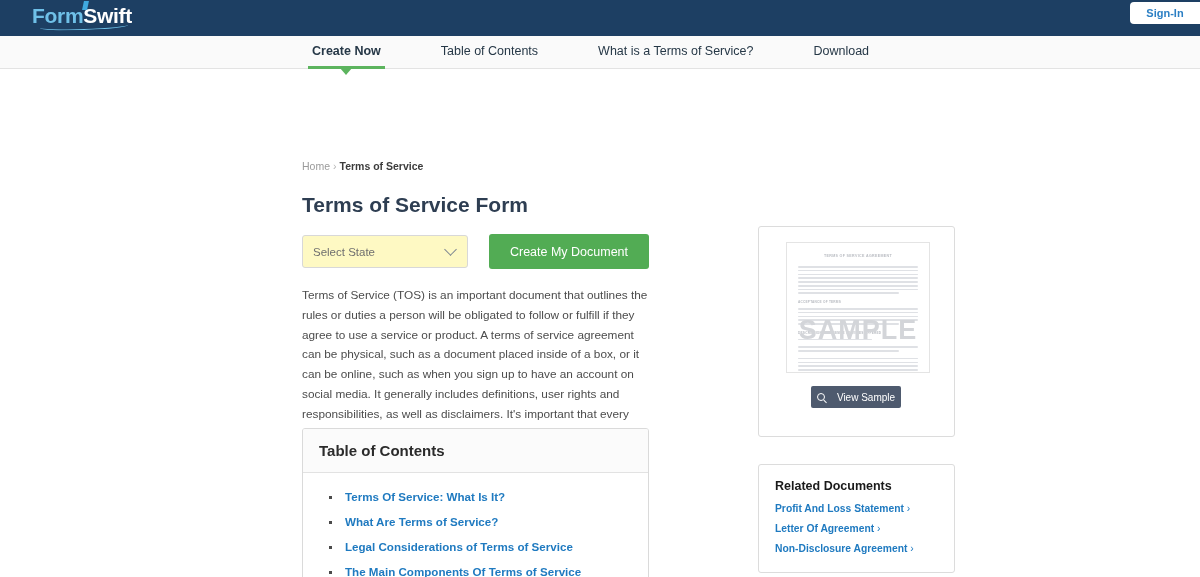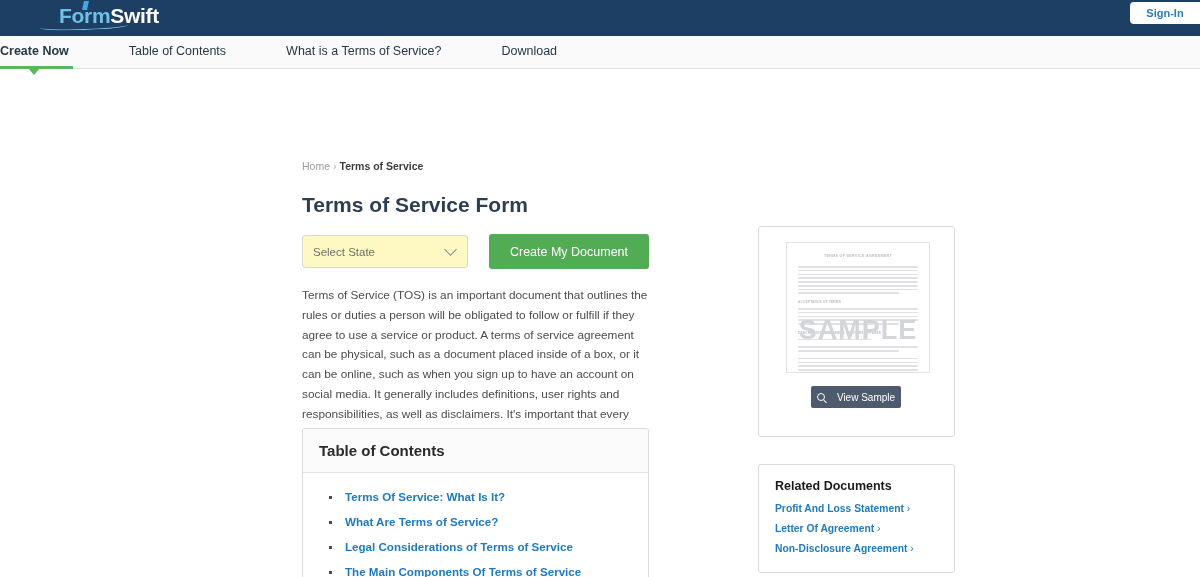--- a/index.html
+++ b/index.html
@@ -19,21 +19,21 @@
     width: 100%;
   }
   .logo {
     position: absolute;
     left: 32px; top: 4px;
     font-size: 21px;
     font-weight: bold;
     letter-spacing: -0.3px;
     white-space: nowrap;
   }
-  .logo .form { color: #6fc0e8; margin-left: 27px; }
+  .logo .form { color: #6fc0e8; }
   .logo .swift { color: #ffffff; }
   .logo-tick {
     position: absolute;
     left: 83px; top: 1px;
     width: 5px; height: 9px;
     background: #3fa9e0;
     transform: skewX(-12deg);
   }
   .logo-swoosh {
     position: absolute;
@@ -59,20 +59,21 @@
   }
 
   
   .navbar {
     position: relative;
     height: 33px;
     background: #fafafa;
     border-bottom: 1px solid #e3e3e3;
     display: flex;
     align-items: center;
+    padding-left: 312px;
   }
   .nav-item {
     position: relative;
     font-size: 12.5px;
     color: #263847;
     margin-right: 60px;
     cursor: pointer;
     padding-bottom: 2px;
     white-space: nowrap;
   }

